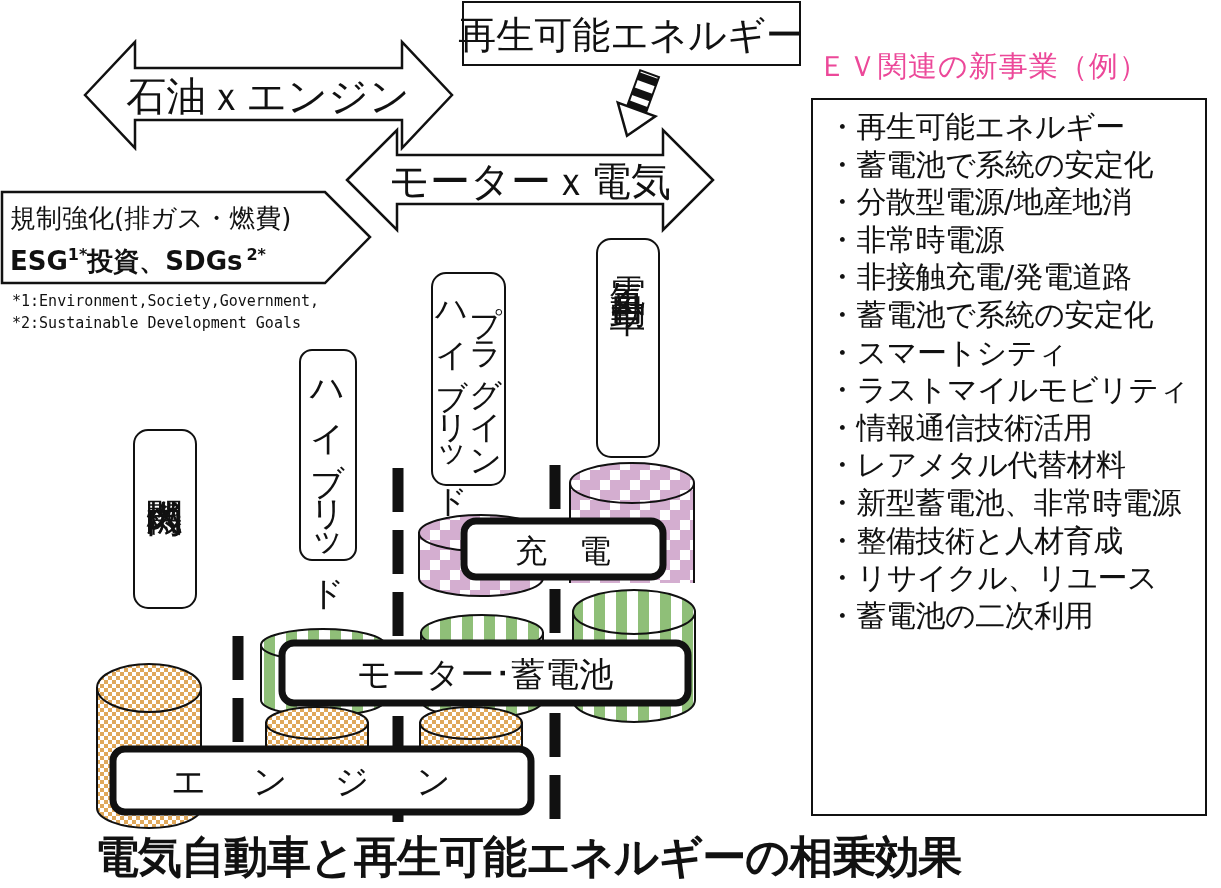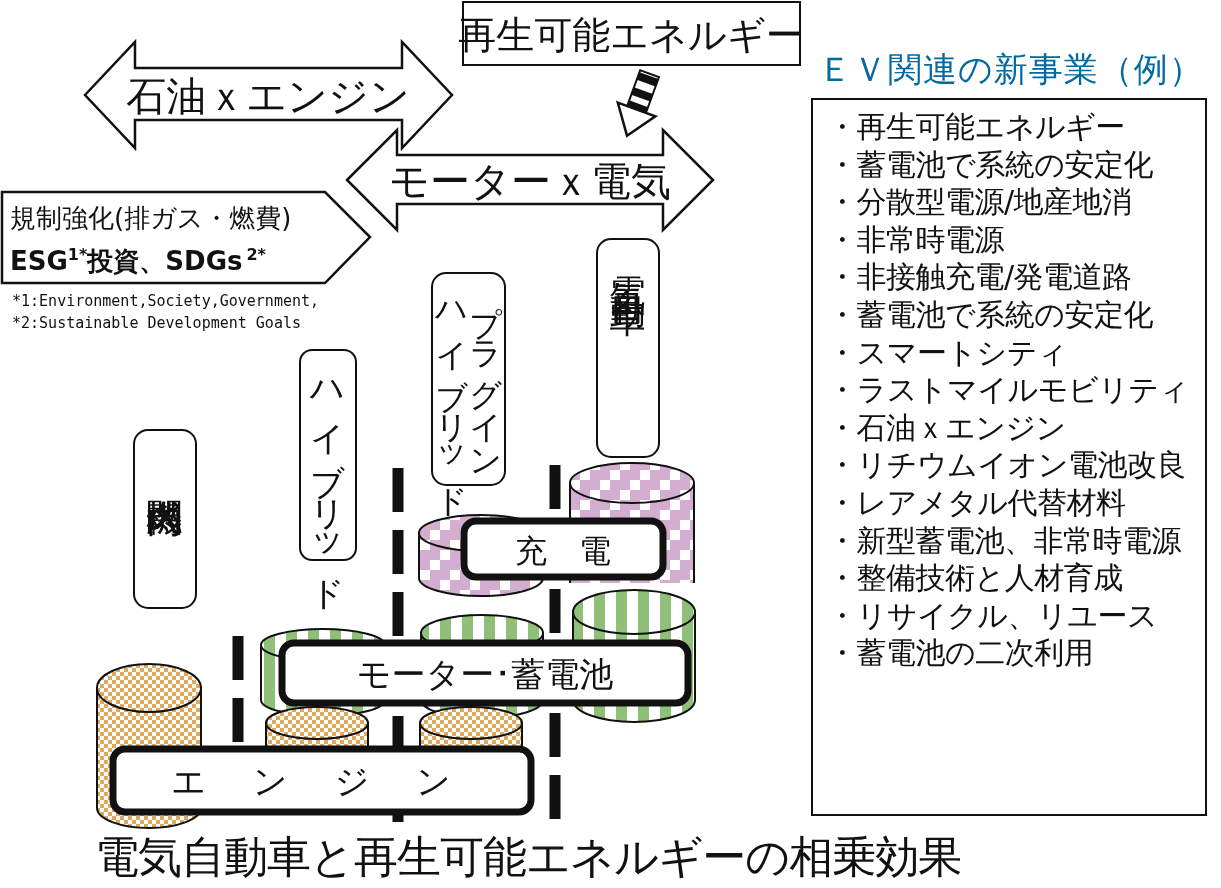--- a/index.html
+++ b/index.html
@@ -10,23 +10,23 @@
     .outline { fill: #fff; stroke: #111; stroke-width: 2.5; }
     .label-box { fill: #fff; stroke: #111; stroke-width: 2; }
     .bar-box { fill: #fff; stroke: #111; stroke-width: 7; }
     .dash { stroke: #111; stroke-width: 11; stroke-dasharray: 44 18; }
     .cyl-line { stroke: #111; stroke-width: 2; }
     #ev-list { position: absolute; left: 811px; top: 98px; width: 396px; height: 718px;
       border: 2.5px solid #111; box-sizing: border-box; padding: 8px 0 16px 14px; }
     #ev-list .item { font-family: "DejaVu Sans", "Liberation Sans", sans-serif; font-size: 30px;
       line-height: 37.6px; color: #111; white-space: nowrap; letter-spacing: -0.5px; }
     #ev-title { position: absolute; left: 818px; top: 47px; font-family: "DejaVu Sans", "Liberation Sans", sans-serif;
-      font-size: 34px; color: #0369a1; white-space: nowrap; letter-spacing: 1px; }
+      font-size: 29px; color: #ec4899; white-space: nowrap; letter-spacing: 1px; }
     #footer-title { position: absolute; left: 95px; top: 828px; font-family: "DejaVu Sans", "Liberation Sans", sans-serif;
-      font-size: 44px; font-weight: normal; color: #111; white-space: nowrap; letter-spacing: -1px; }
+      font-size: 44px; font-weight: bold; color: #111; white-space: nowrap; letter-spacing: -1px; }
   </style>
 </head>
 <body>
 
 <svg width="1221" height="888" viewBox="0 0 1221 888">
   <defs>
     <pattern id="pat-engine" width="8" height="8" patternUnits="userSpaceOnUse">
       <rect width="8" height="8" fill="#fff"></rect>
       <rect width="4" height="4" fill="#e0a85a"></rect>
       <rect x="4" y="4" width="4" height="4" fill="#e0a85a"></rect>
@@ -154,22 +154,21 @@
 
 <div id="ev-list">
   <div class="item">・再生可能エネルギー</div>
   <div class="item">・蓄電池で系統の安定化</div>
   <div class="item">・分散型電源/地産地消</div>
   <div class="item">・非常時電源</div>
   <div class="item">・非接触充電/発電道路</div>
   <div class="item">・蓄電池で系統の安定化</div>
   <div class="item">・スマートシティ</div>
   <div class="item">・ラストマイルモビリティ</div>
-  <div class="item">・石油ｘエンジン</div>
-  <div class="item">・リチウムイオン電池改良</div>
+  <div class="item">・情報通信技術活用</div>
   <div class="item">・レアメタル代替材料</div>
   <div class="item">・新型蓄電池、非常時電源</div>
   <div class="item">・整備技術と人材育成</div>
   <div class="item">・リサイクル、リユース</div>
   <div class="item">・蓄電池の二次利用</div>
 </div>
 
 <div id="footer-title">電気自動車と再生可能エネルギーの相乗効果</div>
 
 </body></html>

